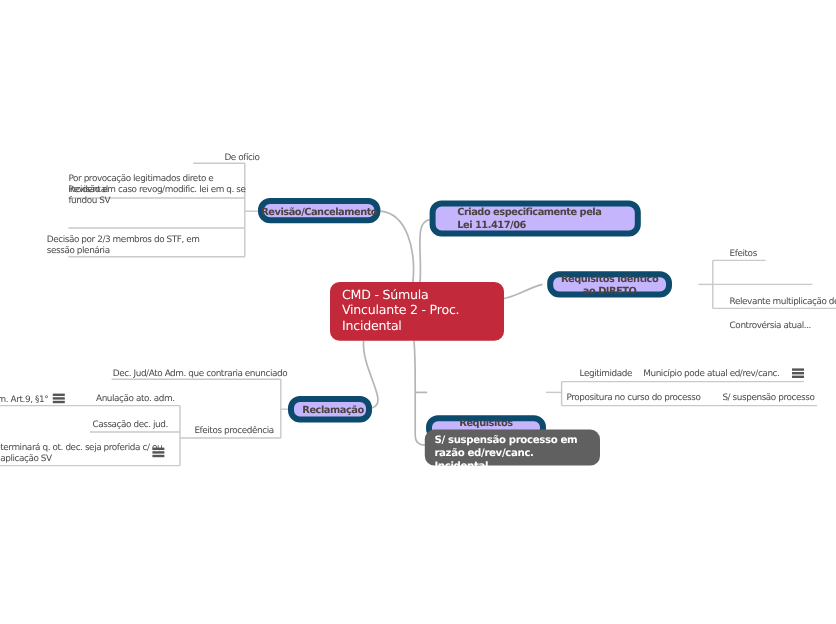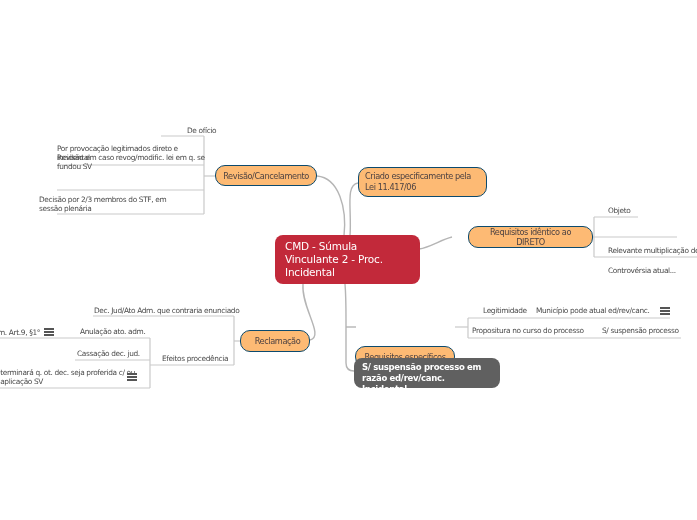--- a/index.html
+++ b/index.html
@@ -12,22 +12,22 @@
   svg.wires{position:absolute;left:0;top:0;z-index:1;}
   .node,.leaf,.icon-notes{position:absolute;z-index:2;}
   
   .root{
     background:#c2293a;color:#ffffff;border-radius:8px;
     font-weight:normal;font-size:10.5px;letter-spacing:-0.2px;line-height:1.22;
     padding:5px 10px;box-sizing:border-box;
   }
   
   .topic{
-    background:#fdba74;border:1px solid #0c4a6e;color:#4d4242;border-radius:10px;
-    font-weight:normal;font-size:8.2px;letter-spacing:-0.4px;
+    background:#c4b5fd;border:5px solid #0c4a6e;color:#4d4242;border-radius:10px;
+    font-weight:bold;font-size:8.2px;letter-spacing:-0.4px;
     display:flex;align-items:center;justify-content:center;text-align:center;
     box-sizing:border-box;padding:2px 6px;
   }
   .topic.left-align{justify-content:flex-start;text-align:left;line-height:1.35;}
   
   .dark{
     background:#606060;color:#ffffff;border-radius:8px;
     font-weight:bold;font-size:8.5px;letter-spacing:-0.3px;line-height:1.3;
     padding:4px 8px;box-sizing:border-box;
   }
@@ -91,24 +91,24 @@
   </svg>
 
   <div class="node root" style="left:275px;top:235px;width:145px;height:49px;">CMD - Súmula Vinculante 2 - Proc. Incidental</div>
 
   <div class="node topic" style="left:215px;top:165px;width:102px;height:21px;">Revisão/Cancelamento</div>
   <div class="leaf" style="left:161px;top:126px;margin-left:26px;">De ofício</div>
   <div class="leaf" style="left:57px;top:144px;width:128px;">Por provocação legitimados direto e incidental</div>
   <div class="leaf" style="left:57px;top:153px;width:152px;">Revisão em caso revog/modific. lei em q. se fundou SV</div>
   <div class="leaf" style="left:39px;top:195px;width:150px;">Decisão por 2/3 membros do STF, em sessão plenária</div>
 
-  <div class="node topic left-align" style="left:358px;top:167px;width:129px;height:30px;padding:4px 6px;">Criado especificamente pela Lei 11.417/06</div>
+  <div class="node topic left-align" style="left:358px;top:167px;width:176px;height:30px;padding:4px 18px;">Criado especificamente pela Lei 11.417/06</div>
 
-  <div class="node topic" style="left:468px;top:226px;width:125px;height:22px;">Requisitos idêntico ao DIRETO</div>
-  <div class="leaf" style="left:608px;top:206px;">Objeto</div>
+  <div class="node topic" style="left:456px;top:226px;width:104px;height:22px;">Requisitos idêntico ao DIRETO</div>
+  <div class="leaf" style="left:608px;top:206px;">Efeitos</div>
   <div class="leaf" style="left:608px;top:226px;margin-top:40px;">Controvérsia atual...</div>
   <div class="leaf nowrap" style="left:608px;top:246px;">Relevante multiplicação de proc</div>
 
   <div class="node topic" style="left:355px;top:317px;width:100px;height:21px;margin-top:29px;">Requisitos específicos</div>
   <div class="leaf nowrap" style="left:483px;top:306px;">Legitimidade</div>
   <div class="leaf nowrap" style="left:536px;top:306px;">Município pode atual ed/rev/canc.</div>
   <div class="icon-notes" style="left:660px;top:307px;"></div>
   <div class="leaf nowrap" style="left:472px;top:326px;">Propositura no curso do processo</div>
   <div class="leaf nowrap" style="left:602px;top:326px;">S/ suspensão processo</div>
 

